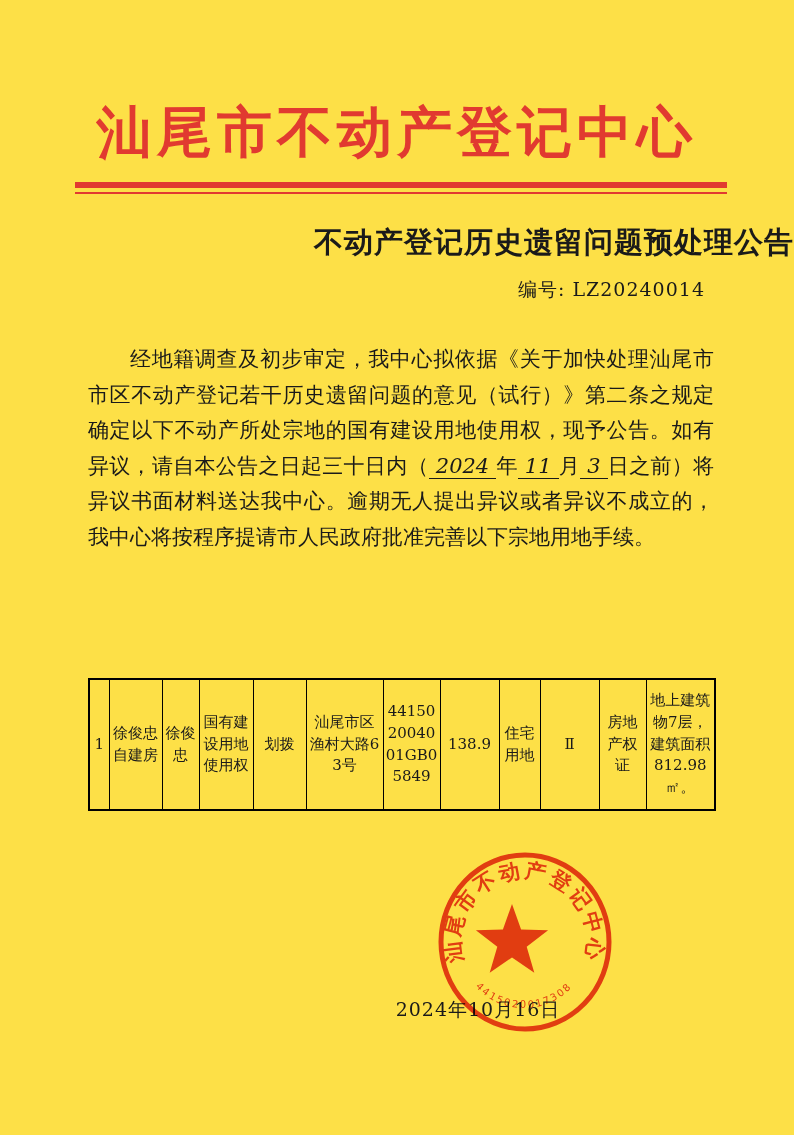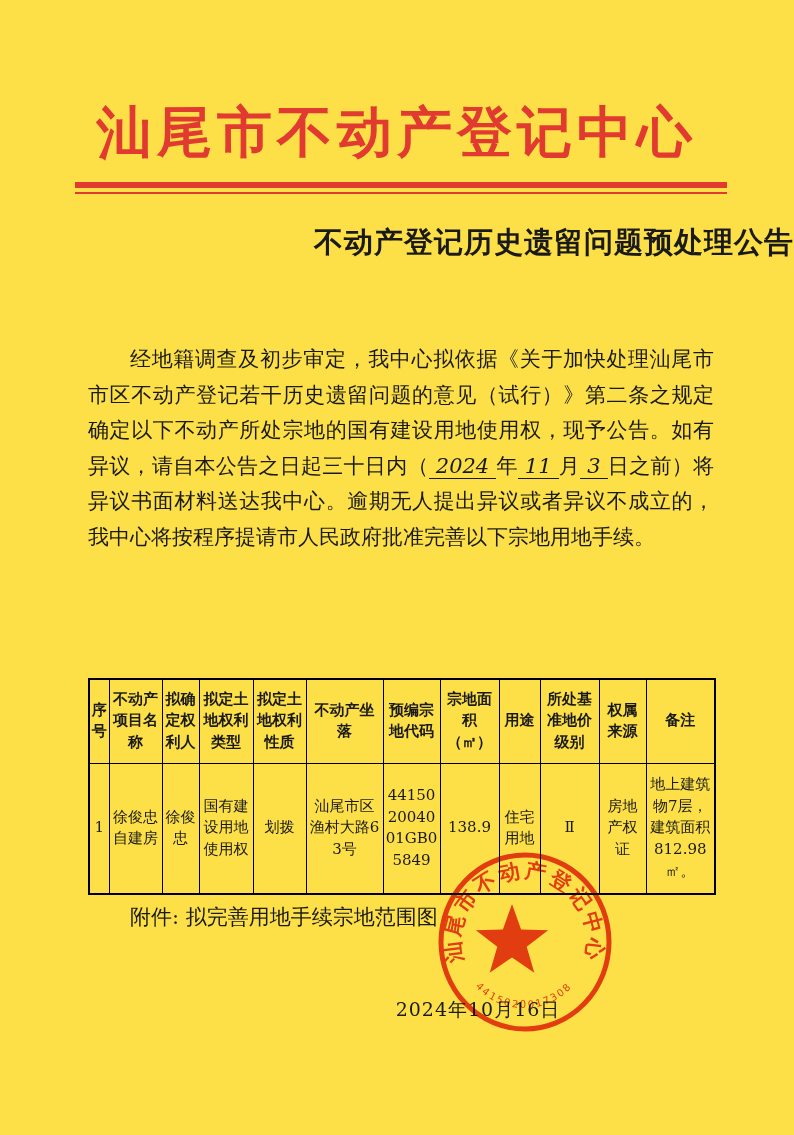--- a/index.html
+++ b/index.html
@@ -63,72 +63,58 @@
 </head>
 <body>
 
 <div class="page">
 
   <div class="letterhead">汕尾市不动产登记中心</div>
   <div class="rule-thick"></div>
   <div class="rule-thin"></div>
 
   <div class="doc-title">不动产登记历史遗留问题预处理公告</div>
+  <div class="doc-number">编号: LZ20240014</div>
 
   <div class="body-par"><span>经地籍调查及初步审定，我中心拟依据《关于加快处理汕尾市市区不动产登记若干历史遗留问题的意见（试行）》第二条之规定确定以下不动产所处宗地的国有建设用地使用权，现予公告。如有异议，请自本公告之日起三十日内（</span><span class="blank">2024</span><span>年</span><span class="blank">11</span><span>月</span><span class="blank">3</span><span>日</span><span>之前）将异议书面材料送达我中心。逾期无人提出异议或者异议不成立的，我中心将按程序提请市人民政府批准完善以下宗地用地手续。</span></div>
 
 
   <table class="plots">
     <colgroup>
       <col style="width:20px">
         <col style="width:53px">
         <col style="width:37px">
       <col style="width:54px">
         <col style="width:53px">
         <col style="width:77px">
       <col style="width:57px">
         <col style="width:59px">
         <col style="width:41px">
       <col style="width:59px">
         <col style="width:47px">
         <col style="width:69px">
     </colgroup>
     <tbody>
-        <tr>
-      <th>序号</th>
-      <th>不动产项目名称</th>
-      <th>拟确定权利人</th>
-      <th>拟定土地权利类型</th>
-      <th>拟定土地权利性质</th>
-      <th>不动产坐落</th>
-      <th>预编宗地代码</th>
-      <th>宗地面积（㎡）</th>
-      <th>用途</th>
-      <th>所处基准地价级别</th>
-      <th>权属来源</th>
-      <th>备注</th>
-    </tr>
     <tr>
       <td>1</td>
       <td>徐俊忠自建房</td>
       <td>徐俊忠</td>
       <td>国有建设用地使用权</td>
       <td>划拨</td>
       <td>汕尾市区渔村大路63号</td>
       <td>441502004001GB05849</td>
       <td>138.9</td>
       <td>住宅用地</td>
       <td>Ⅱ</td>
       <td>房地产权证</td>
       <td>地上建筑物7层，建筑面积812.98㎡。</td>
     </tr>
   </tbody>
     </table>
 
-  <div class="footer-attachment">附件: 拟完善用地手续宗地范围图</div>
   <div class="footer-date">2024年10月16日</div>
 
   <svg class="seal" viewBox="0 0 178 184" xmlns="http://www.w3.org/2000/svg">
     <defs>
       <path id="sealArcTop" d="M 30,119 A 64,64 0 1 1 146,119" fill="none"></path>
       <path id="sealArcBottom" d="M 34,130 A 66,66 0 0 0 142,130" fill="none"></path>
     </defs>
     <ellipse cx="89" cy="92" rx="84" ry="87" fill="none" stroke="#df2b1f" stroke-width="5"></ellipse>
     <polygon fill="#df2b1f" points="76,54 85.1,79.5 112.1,80.3 90.7,96.8 98.3,122.7 76,107.5 53.7,122.7 61.3,96.8 39.9,80.3 66.9,79.5"></polygon>
     <text font-size="21" fill="#df2b1f" letter-spacing="3" font-family="DejaVu Serif, Liberation Serif, serif" font-weight="bold">

